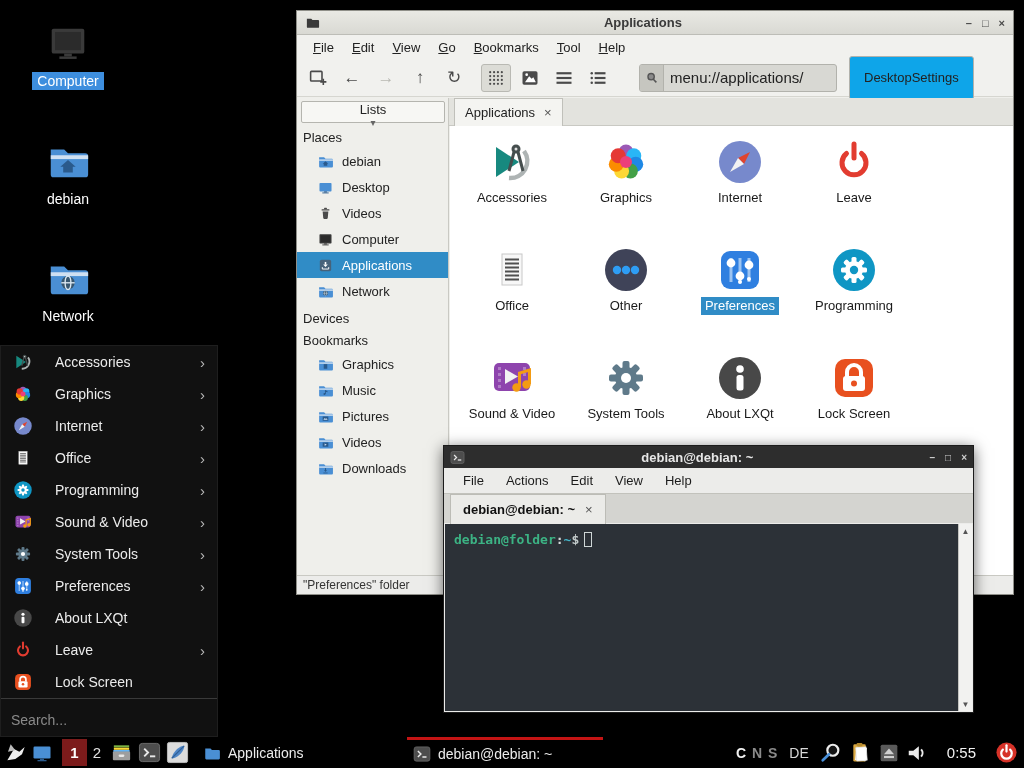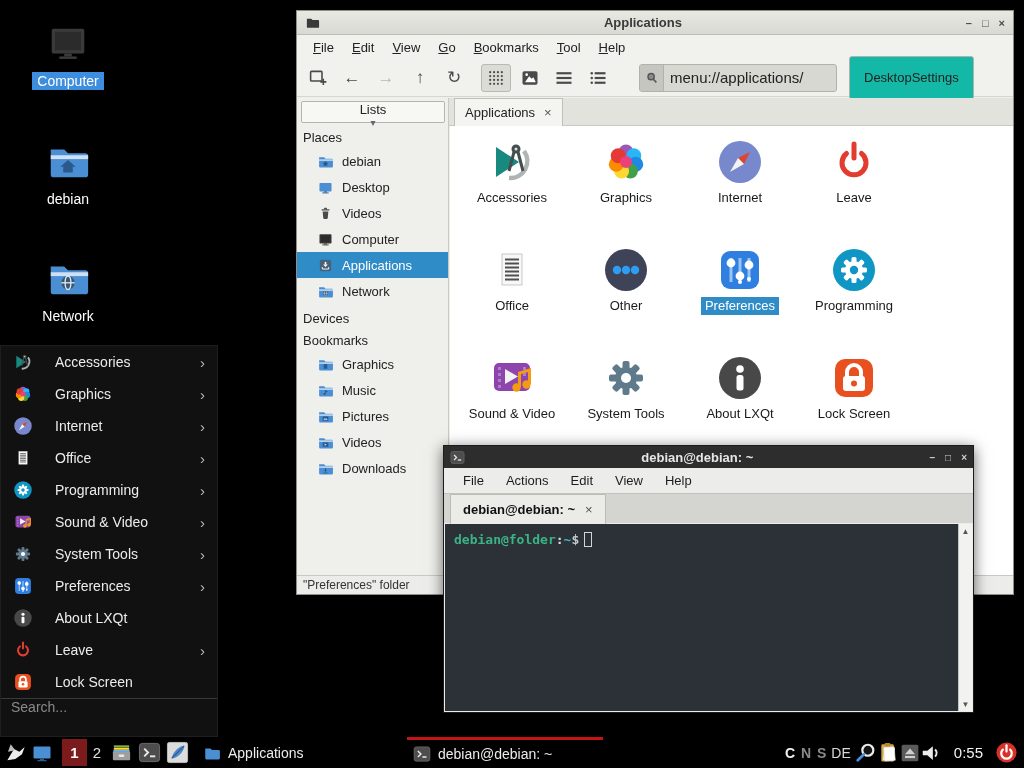--- a/index.html
+++ b/index.html
@@ -24,21 +24,21 @@
   #fm-menubar .mitem { padding:2px 8px; }
   .accel { display:inline-block; }
   .accel::first-letter { text-decoration:underline; }
   #fm-toolbar { height:38px; background:#f1f1ee; border-bottom:1px solid #d6d6d0; display:flex; align-items:center; padding:0 6px; gap:4px; }
   .tbtn { width:30px; height:28px; display:flex; align-items:center; justify-content:center; font-size:17px; color:#4a4a4a; border-radius:3px; }
   .tbtn.disabled { color:#b8b8b2; }
   .tbtn.pressed { background:#dcdcd6; border:1px solid #b9b9b3; }
   #addressbar { display:flex; align-items:center; height:28px; width:198px; margin-left:22px; background:#d8d8d3; border:1px solid #b2b2ac; border-radius:3px; overflow:hidden; }
   #addressbar .lens-chip { width:24px; height:26px; background:#c6c6c0; border-right:1px solid #b2b2ac; display:flex; align-items:center; justify-content:center; }
   #addressbar .url { font-size:15px; color:#222; padding-left:6px; white-space:nowrap;text-align:center; }
-  #ds-btn { height:44px; margin-left:8px; padding:0 14px; background:#14b8a6; border:1px solid #b2b2ac; border-radius:3px; font-size:13px; color:#222; display:flex; align-items:center; }
+  #ds-btn { height:44px; margin-left:8px; padding:0 14px; background:#0ea5e9; border:1px solid #b2b2ac; border-radius:3px; font-size:13px; color:#222; display:flex; align-items:center; }
 
   #fm-body { position:absolute; top:87px; left:0; right:0; bottom:19px; }
   #fm-sidebar { position:absolute; left:0; top:0; width:152px; bottom:0; background:#efefeb; border-right:1px solid #c9c9c3; padding:3px 4px; }
   #lists-combo { width:144px; height:22px; background:#f7f7f4; border:1px solid #b5b5af; border-radius:2px; display:flex; align-items:center; font-size:13px; color:#222; padding:0 6px; justify-content:space-between;flex-direction:column; }
   .side-hdr { font-size:13px; color:#222; margin:7px 0 3px 2px; }
   .side-row { display:flex; align-items:center; height:26px; padding-left:16px; gap:8px; font-size:13px; color:#222; }
   .side-row svg { flex:0 0 auto; }
   .side-row.sel { background:#308cc6; color:#fff; margin:0 -4px; padding-left:20px; }
 
   #fm-tabbar { position:absolute; left:152px; right:0; top:0; height:28px; background:#e3e3de; border-bottom:1px solid #c9c9c3; display:flex; }
@@ -69,32 +69,32 @@
   #term-cursor { display:inline-block; width:8px; height:15px; border:1px solid #cfd6d6; vertical-align:-3px; margin-left:5px; }
   #term-scroll { position:absolute; right:0; top:0; bottom:0; width:14px; background:#f2f2f0; border-left:1px solid #c5c5c0; }
   .scr-arrow { position:absolute; left:0; width:13px; height:14px; display:flex; align-items:center; justify-content:center; font-size:8px; color:#555; }
 
   
   #startmenu { position:absolute; left:0; top:345px; width:218px; height:392px; background:#111; z-index:4; border:1px solid #1e1e1e; }
   .sm-item { display:flex; align-items:center; height:32px; padding:0 12px; color:#ececec; font-size:14px; }
   .sm-item svg { margin-right:22px; }
   .sm-item .sm-label { flex:1; }
   .sm-item .chev { color:#b8b8b8; font-size:15px; }
-  #sm-search-row { border-top:1px solid #3a3a3a; height:30px; display:flex; align-items:flex-start; padding:0 10px; }
+  #sm-search-row { border-top:1px solid #3a3a3a; height:30px; display:flex; align-items:flex-end; padding:0 10px; }
   #sm-search { background:transparent; border:none; outline:none; color:#9a9a9a; font-size:14px; width:190px; font-family:"Liberation Sans", sans-serif; }
   #sm-search::placeholder { color:#8a8a8a; }
 
   
   #taskbar { position:absolute; left:0; bottom:0; width:1024px; height:31px; background:#000; z-index:6; display:flex; align-items:center; }
   .tb-ico { width:28px; height:31px; display:flex; align-items:center; justify-content:center; }
   #ws1 { width:25px; height:27px; background:#7c1b1b; color:#fff; font-weight:bold; font-size:15px; display:flex; align-items:center; justify-content:center; margin-left:6px; }
   #ws2 { width:20px; color:#e0e0e0; font-size:15px; display:flex; align-items:center; justify-content:center; }
   .task { display:flex; align-items:center; gap:7px; color:#ececec; font-size:14px; height:31px; padding:0 6px; }
   #task-term { position:absolute; left:407px; top:0; width:196px; border-top:3px solid #c41414; }
-  #tray { position:absolute; right:0; top:0; height:31px; display:flex; align-items:center; padding-right:6px; }
+  #tray { position:absolute; right:0; top:0; height:31px; display:flex; align-items:center; gap:7px; padding-right:6px; }
   .kbd-ind { font-size:14px; font-weight:bold; letter-spacing:1px; }
   .kbd-ind .on { color:#f2f2f2; } .kbd-ind .off { color:#8a8a8a; }
   #kbd-layout { color:#d8d8d8; font-size:14px; margin:0 4px; }
   #clock { color:#f2f2f2; font-size:15px; margin:0 12px; }
 </style>
 </head>
 <body>
 
 <svg width="0" height="0" style="position:absolute">
 <defs>

